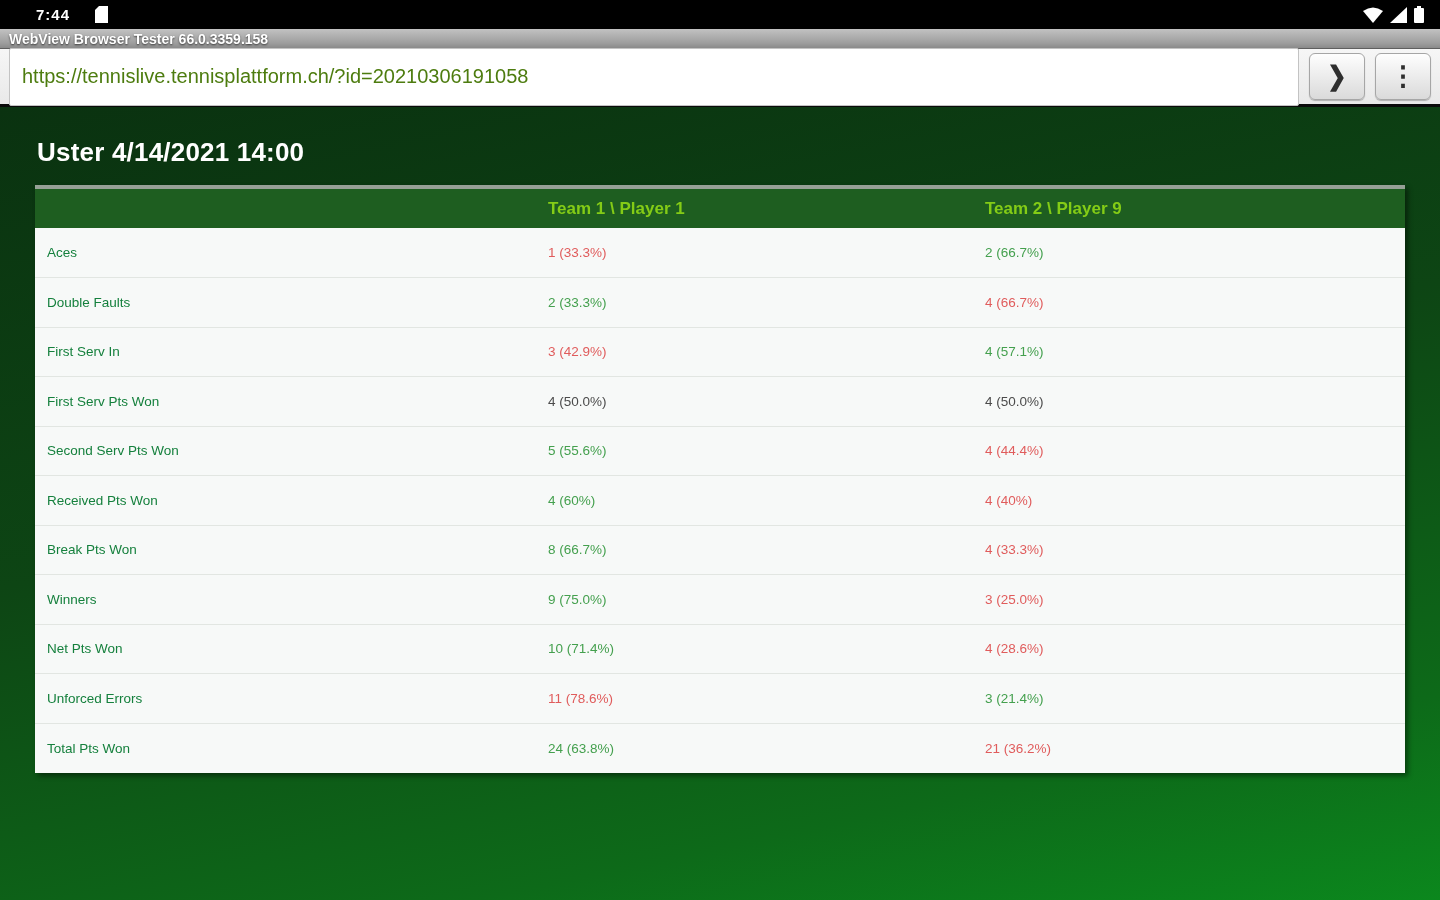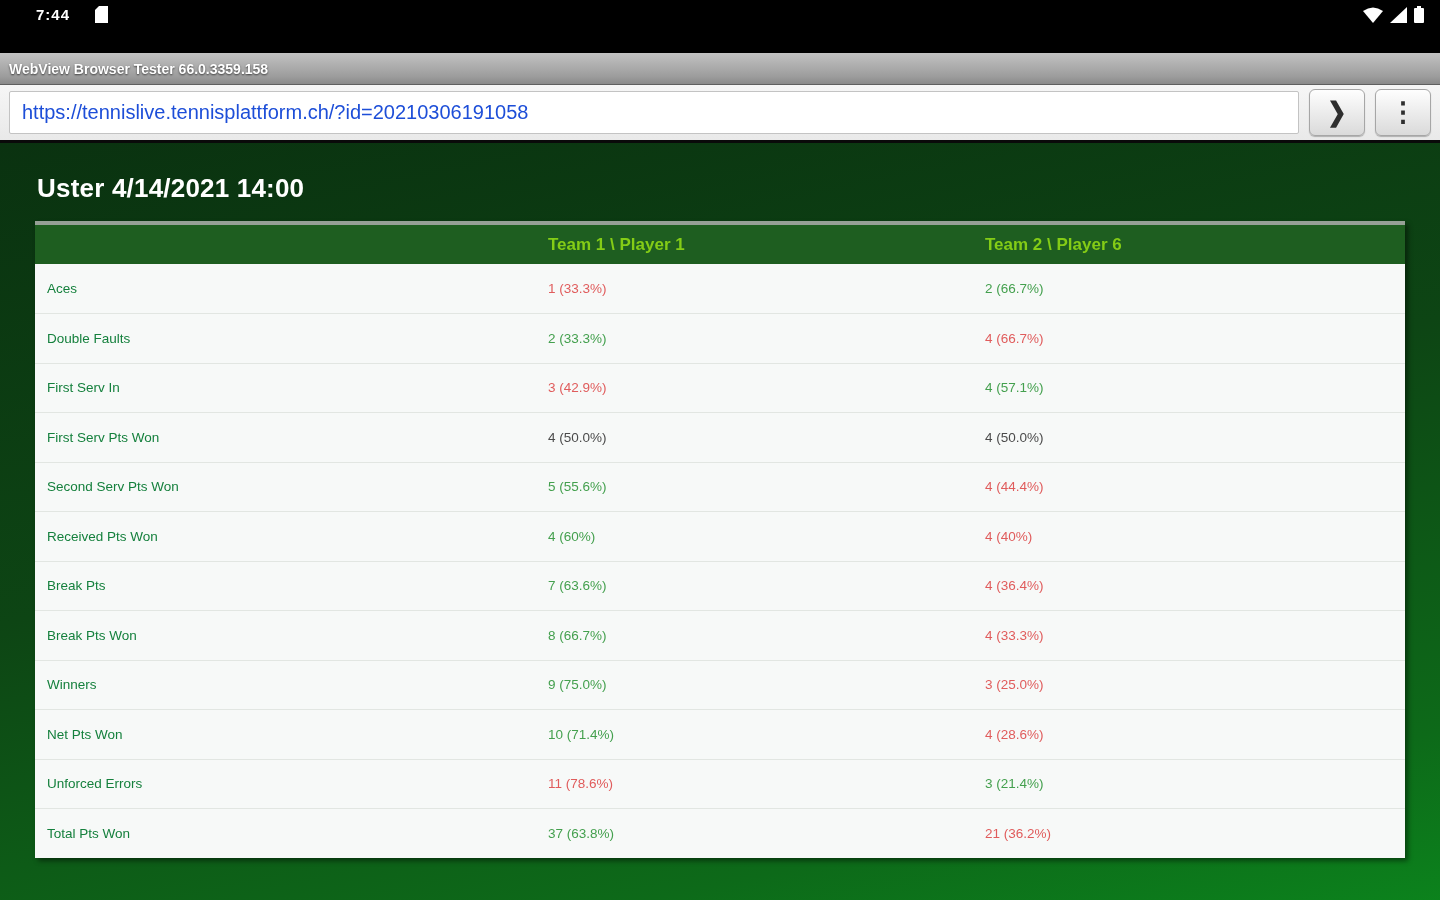--- a/index.html
+++ b/index.html
@@ -17,42 +17,42 @@
     display:flex; align-items:center; justify-content:space-between;
     padding:0 10px; flex:none;
   }
   .status-left { display:flex; align-items:center; gap:25px; padding-left:26px; }
   .status-time { font-size:15px; font-weight:bold; letter-spacing:1px; }
   .status-right { display:flex; align-items:flex-end; gap:7px; padding-right:6px; }
   .sicon { display:flex; align-items:flex-end; }
 
   
   .app-bar {
-    height:32px; flex:none;
+    height:20px; flex:none;
     background:linear-gradient(#c2c2c2, #9d9d9d 75%, #8a8a8a);
     border-bottom:1px solid #5f5f5f;
-    display:flex; align-items:center; padding:0 9px;margin-top:24px;
+    display:flex; align-items:center; padding:0 9px;
   }
   .app-title {
     color:#fff; font-size:14px; font-weight:bold;
     text-shadow:0 1px 2px rgba(0,0,0,0.65);
   }
 
   
   .toolbar {
     height:58px; flex:none;
     background:linear-gradient(#f6f6f6,#e9e9e9);
     border-bottom:3px solid #0a0a0a;
     display:flex; align-items:center; padding:0 9px; gap:10px;
   }
   .url-input {
-    flex:1; height:43px;
+    flex:1; height:58px;
     background:#fff; border:1px solid #c3c3c3; border-radius:2px;
     font-family:"Liberation Sans", sans-serif;
-    font-size:20px; color:#1d4ed8; padding:0 12px; outline:none;
+    font-size:20px; color:#4d7c0f; padding:0 12px; outline:none;
   }
   .tb-button {
     width:56px; height:47px; flex:none;
     background:linear-gradient(#fefefe,#dadada);
     border:1px solid #a6a6a6; border-radius:6px;
     display:flex; align-items:center; justify-content:center;
     color:#2e2e2e; cursor:pointer;
     box-shadow:0 1px 1px rgba(0,0,0,0.25);
   }
   .go-glyph { font-size:23px; font-weight:bold; transform:scaleY(1.15); }
@@ -161,21 +161,21 @@
     <table class="stats-table">
       <colgroup>
         <col style="width:501px">
         <col style="width:437px">
         <col style="width:auto">
       </colgroup>
       <thead>
         <tr>
           <th></th>
           <th>Team 1 \ Player 1</th>
-          <th>Team 2 \ Player 6</th>
+          <th>Team 2 \ Player 9</th>
         </tr>
       </thead>
       <tbody>
           <tr>
             <td class="label-cell">Aces</td>
             <td class="value-cell val-red">1 (33.3%)</td>
             <td class="value-cell val-green">2 (66.7%)</td>
           </tr>
           <tr>
             <td class="label-cell">Double Faults</td>
@@ -196,25 +196,20 @@
             <td class="label-cell">Second Serv Pts Won</td>
             <td class="value-cell val-green">5 (55.6%)</td>
             <td class="value-cell val-red">4 (44.4%)</td>
           </tr>
           <tr>
             <td class="label-cell">Received Pts Won</td>
             <td class="value-cell val-green">4 (60%)</td>
             <td class="value-cell val-red">4 (40%)</td>
           </tr>
           <tr>
-            <td class="label-cell">Break Pts</td>
-            <td class="value-cell val-green">7 (63.6%)</td>
-            <td class="value-cell val-red">4 (36.4%)</td>
-          </tr>
-          <tr>
             <td class="label-cell">Break Pts Won</td>
             <td class="value-cell val-green">8 (66.7%)</td>
             <td class="value-cell val-red">4 (33.3%)</td>
           </tr>
           <tr>
             <td class="label-cell">Winners</td>
             <td class="value-cell val-green">9 (75.0%)</td>
             <td class="value-cell val-red">3 (25.0%)</td>
           </tr>
           <tr>
@@ -222,21 +217,21 @@
             <td class="value-cell val-green">10 (71.4%)</td>
             <td class="value-cell val-red">4 (28.6%)</td>
           </tr>
           <tr>
             <td class="label-cell">Unforced Errors</td>
             <td class="value-cell val-red">11 (78.6%)</td>
             <td class="value-cell val-green">3 (21.4%)</td>
           </tr>
           <tr>
             <td class="label-cell">Total Pts Won</td>
-            <td class="value-cell val-green">37 (63.8%)</td>
+            <td class="value-cell val-green">24 (63.8%)</td>
             <td class="value-cell val-red">21 (36.2%)</td>
           </tr>
         </tbody>
     </table>
   </div>
 
   <div class="nav-bar">
     <div class="nav-btn">
         <div class="back-shape"></div>
       </div>

